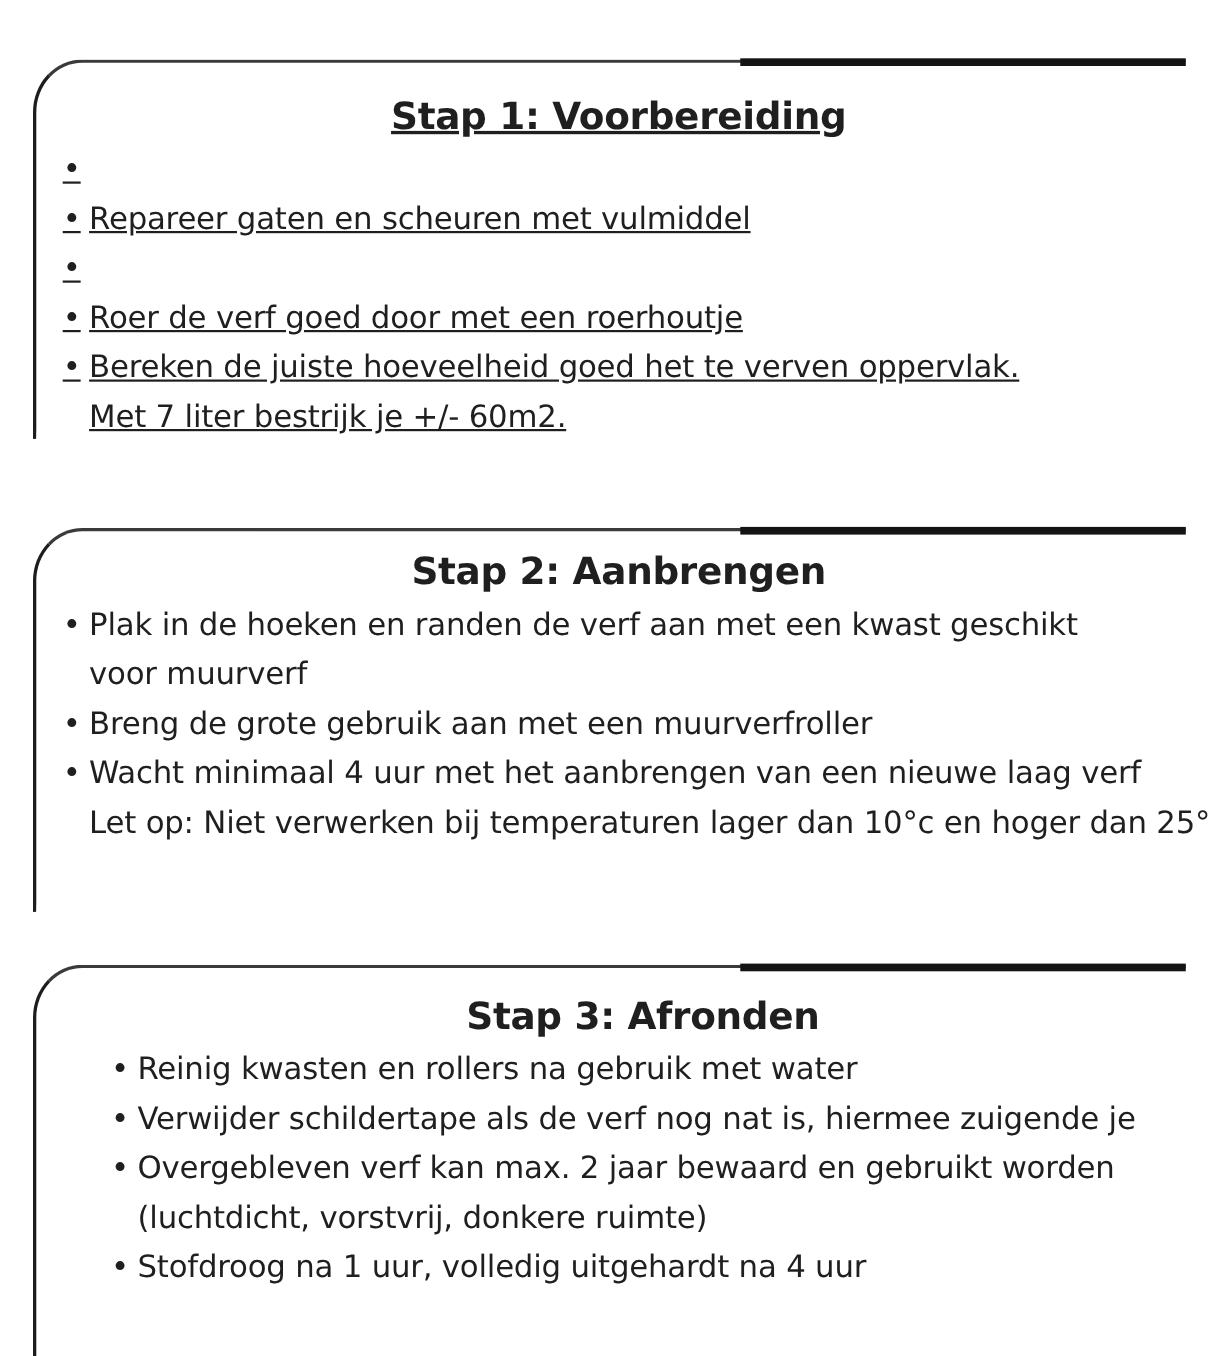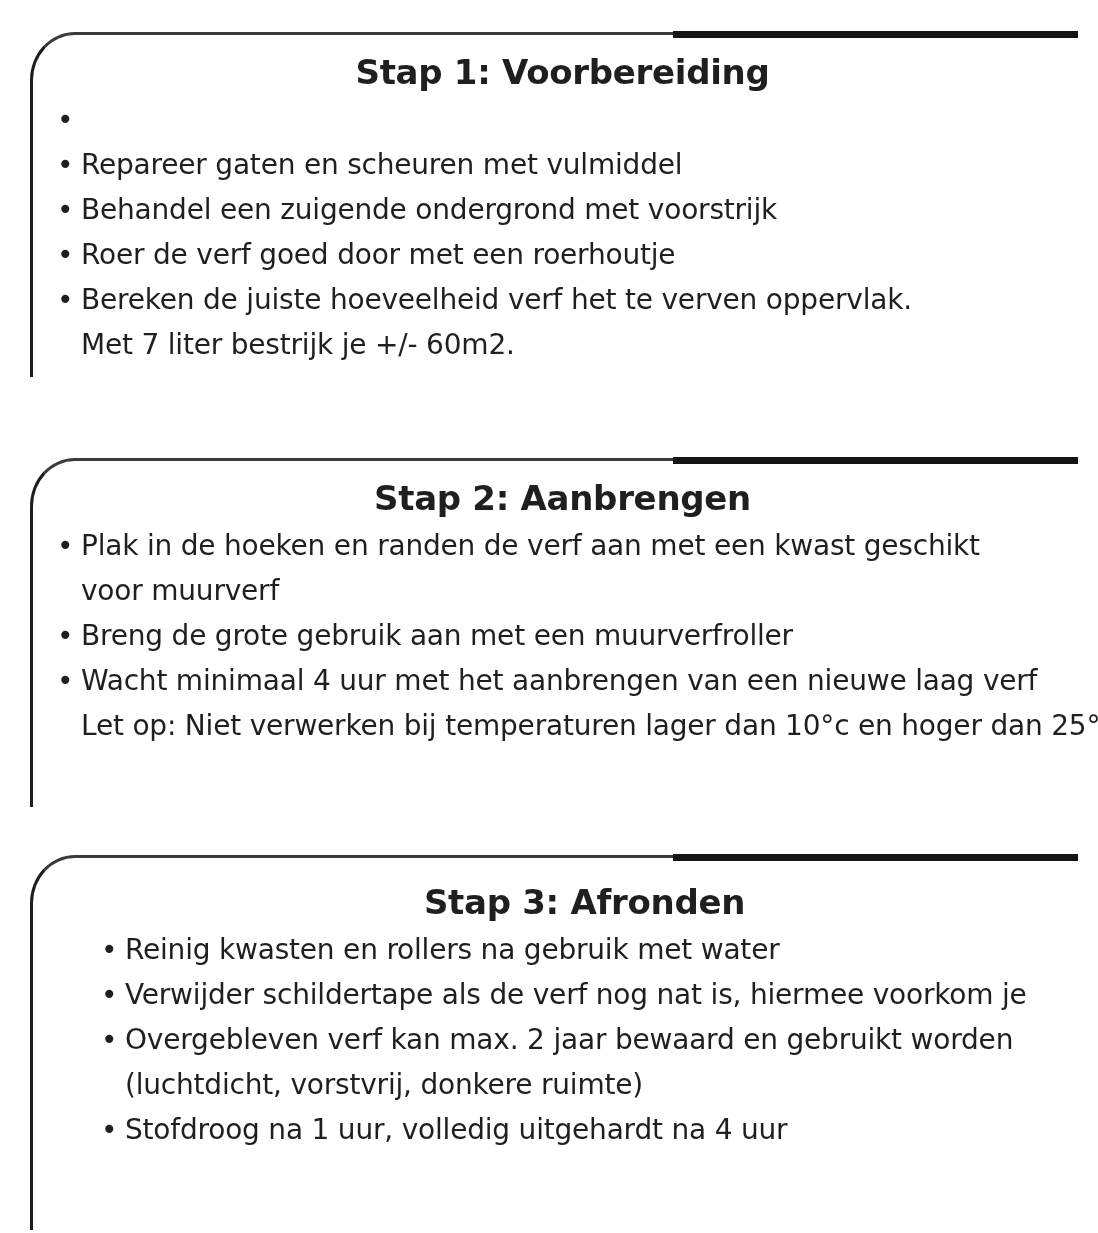--- a/index.html
+++ b/index.html
@@ -44,21 +44,21 @@
   .line {
     display: flex;
     padding-left: 24px;
     font-size: 28px;
     line-height: 45px;
     letter-spacing: -0.2px;
     white-space: nowrap;
   }
   .bullet { flex: 0 0 24px; }
   
-  .s1 { margin-top: 32px; height: 345px; padding-top: 14px; }
+  .s1 { margin-top: 54px; height: 345px; padding-top: 26px; text-decoration: underline; }
   .s2 { margin-top: 81px; height: 349px; padding-top: 14px; }
   .s3 { margin-top: 48px; height: 375px; padding-top: 21px; padding-left: 44px; }
 </style>
 </head>
 <body>
 
 <div class="page">
   <div id="sections-root">
   <section class="step-card s1">
     <span class="top-accent"></span>
@@ -66,29 +66,28 @@
     <div class="step-lines">
           <div class="line">
             <span class="bullet">•</span>
           </div>
           <div class="line">
             <span class="bullet">•</span>
             <span class="txt">Repareer gaten en scheuren met vulmiddel</span>
           </div>
           <div class="line">
             <span class="bullet">•</span>
-            <span class="txt">Behandel een zuigende ondergrond met voorstrijk</span>
           </div>
           <div class="line">
             <span class="bullet">•</span>
             <span class="txt">Roer de verf goed door met een roerhoutje</span>
           </div>
           <div class="line">
             <span class="bullet">•</span>
-            <span class="txt">Bereken de juiste hoeveelheid verf het te verven oppervlak.</span>
+            <span class="txt">Bereken de juiste hoeveelheid goed het te verven oppervlak.</span>
           </div>
           <div class="line cont">
             <span class="bullet"></span>
             <span class="txt">Met 7 liter bestrijk je +/- 60m2.</span>
           </div>
         </div>
   </section>
 
   <section class="step-card s2">
     <span class="top-accent"></span>
@@ -120,21 +119,21 @@
   <section class="step-card s3">
     <span class="top-accent"></span>
     <h2 class="step-title">Stap 3: Afronden</h2>
     <div class="step-lines">
           <div class="line">
             <span class="bullet">•</span>
             <span class="txt">Reinig kwasten en rollers na gebruik met water</span>
           </div>
           <div class="line">
             <span class="bullet">•</span>
-            <span class="txt">Verwijder schildertape als de verf nog nat is, hiermee voorkom je</span>
+            <span class="txt">Verwijder schildertape als de verf nog nat is, hiermee zuigende je</span>
           </div>
           <div class="line cont">
             <span class="bullet"></span>
           </div>
           <div class="line">
             <span class="bullet">•</span>
             <span class="txt">Overgebleven verf kan max. 2 jaar bewaard en gebruikt worden</span>
           </div>
           <div class="line cont">
             <span class="bullet"></span>

